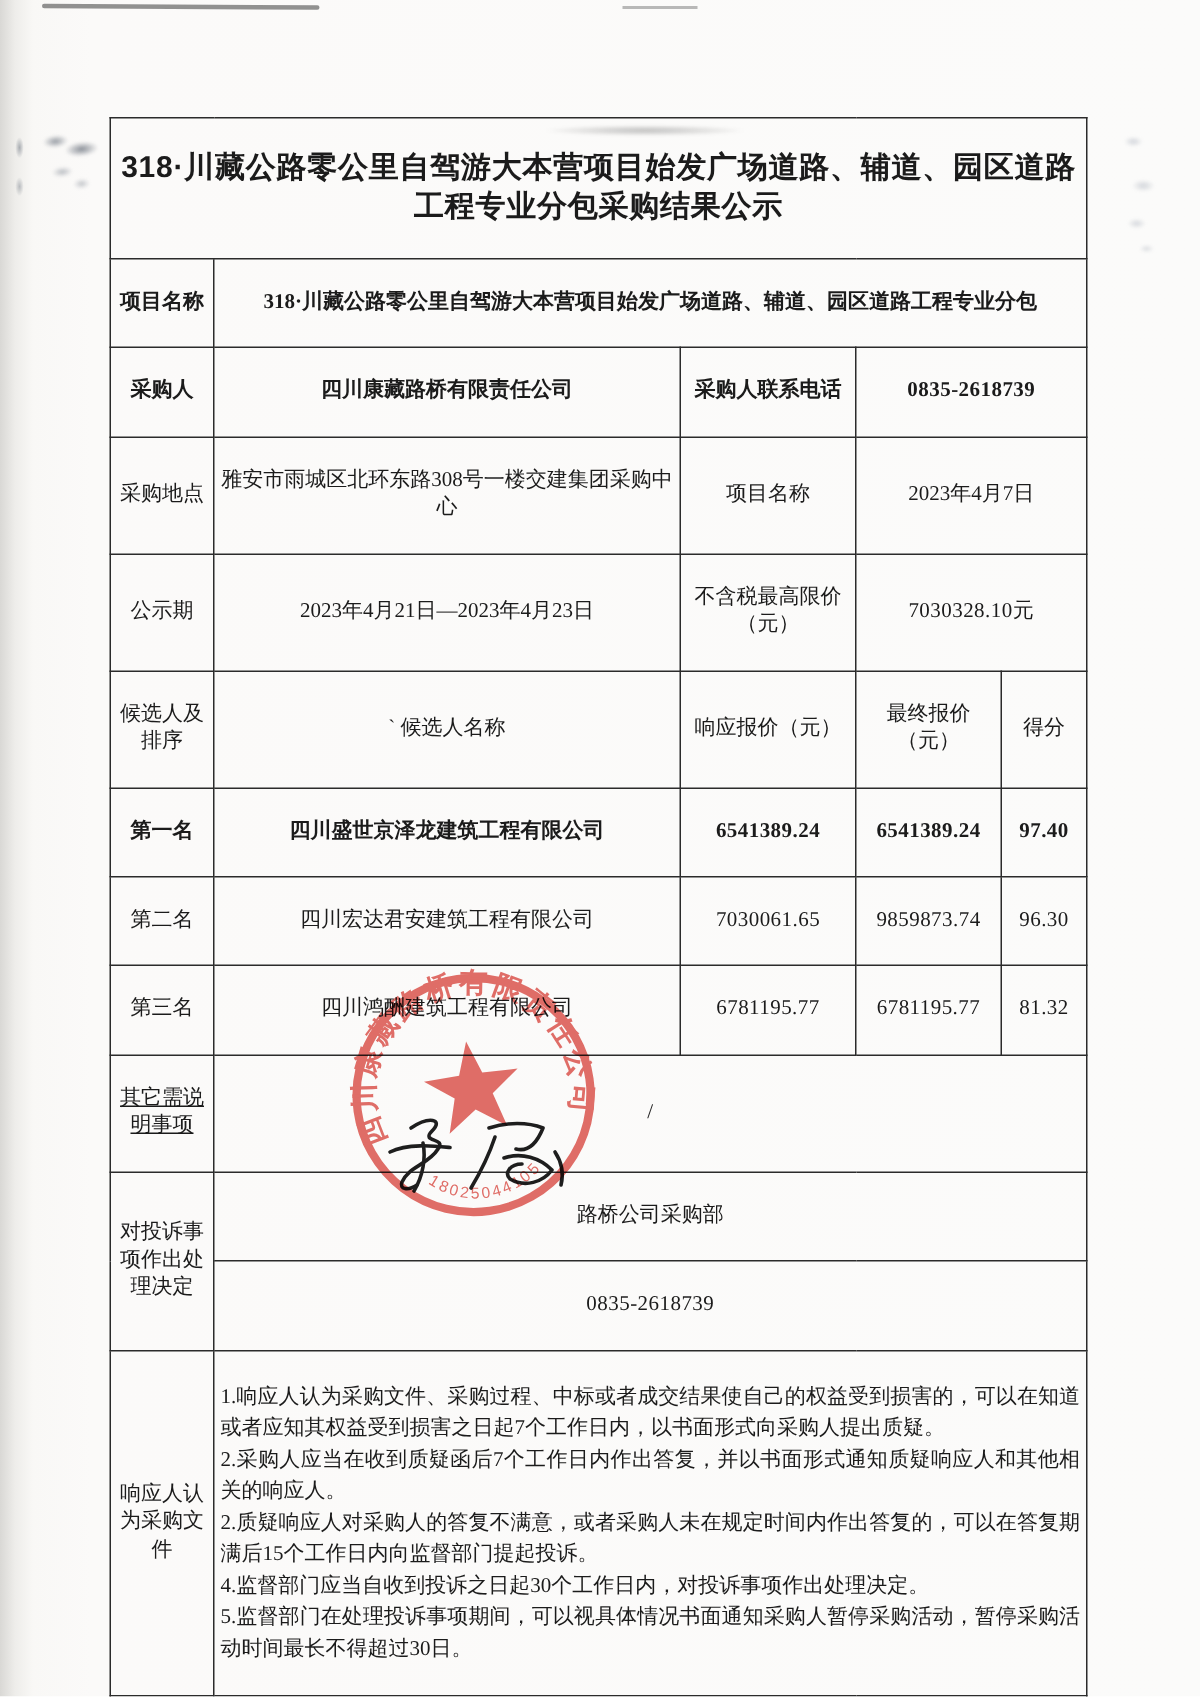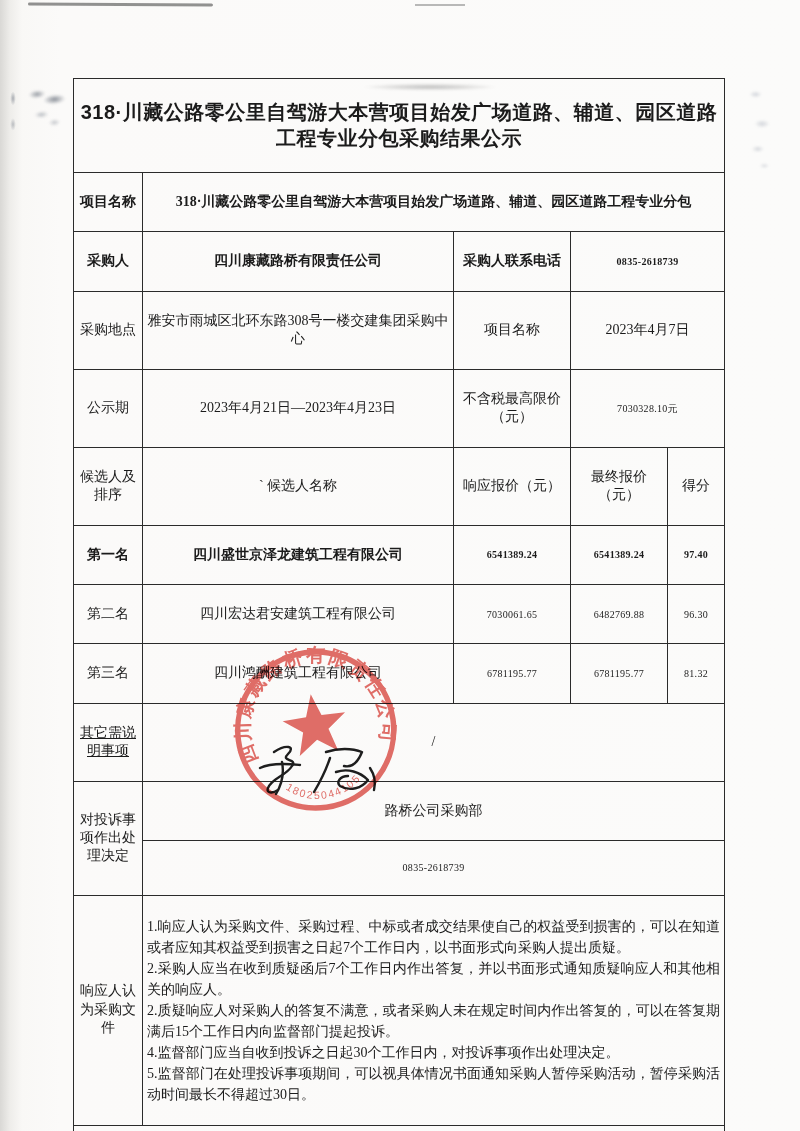--- a/index.html
+++ b/index.html
@@ -61,21 +61,21 @@
     font-size:20px; font-weight:bold;
     letter-spacing:.5px; line-height:1.25;
     font-family:"Liberation Sans","DejaVu Sans",sans-serif;
     padding:3px 6px;
   }
   .h-title{height:52px;} .h-36{height:36px;font-weight:bold;} .h-44{height:44px;} .h-50{height:50px;}
   .h-37{height:37px;} .h-45{height:45px;} .h-38{height:38px;} .h-25{height:25px;}
   .h-complaint{height:208px;} .h-sign{height:52px;}
   td.left-al { text-align:left;text-decoration:underline; }
   td.label { padding:2px 3px; }
-  td.num { font-size:10px; letter-spacing:.3px; }
+  td.num { font-size:14px; letter-spacing:.3px; }
   td.complaint-cell { text-align:left; vertical-align:top; padding:6px 8px 6px 8px; }
   td.complaint-cell p { margin:0; line-height:1.5; text-align:justify; }
   td.sign-cell { text-align:left; padding-left:8px; font-size:15px; }
   td.addr { text-align:left; padding-left:6px; }
 
   
   .seal {
     position:absolute; left:228px; top:644px; width:176px; height:176px;
     opacity:.82; mix-blend-mode:multiply;
     transform:rotate(-8deg);
@@ -152,21 +152,21 @@
     <td>四川盛世京泽龙建筑工程有限公司</td>
     <td class="num">6541389.24</td>
     <td class="num">6541389.24</td>
     <td class="num">97.40</td>
   </tr>
 
   <tr class="h-37">
     <td>第二名</td>
     <td>四川宏达君安建筑工程有限公司</td>
     <td class="num">7030061.65</td>
-    <td class="num">6482769.88</td>
+    <td class="num">9859873.74</td>
     <td class="num">96.30</td>
   </tr>
 
   <tr class="h-45">
     <td>第三名</td>
     <td>四川鸿酬建筑工程有限公司</td>
     <td class="num">6781195.77</td>
     <td class="num">6781195.77</td>
     <td class="num">81.32</td>
   </tr>

